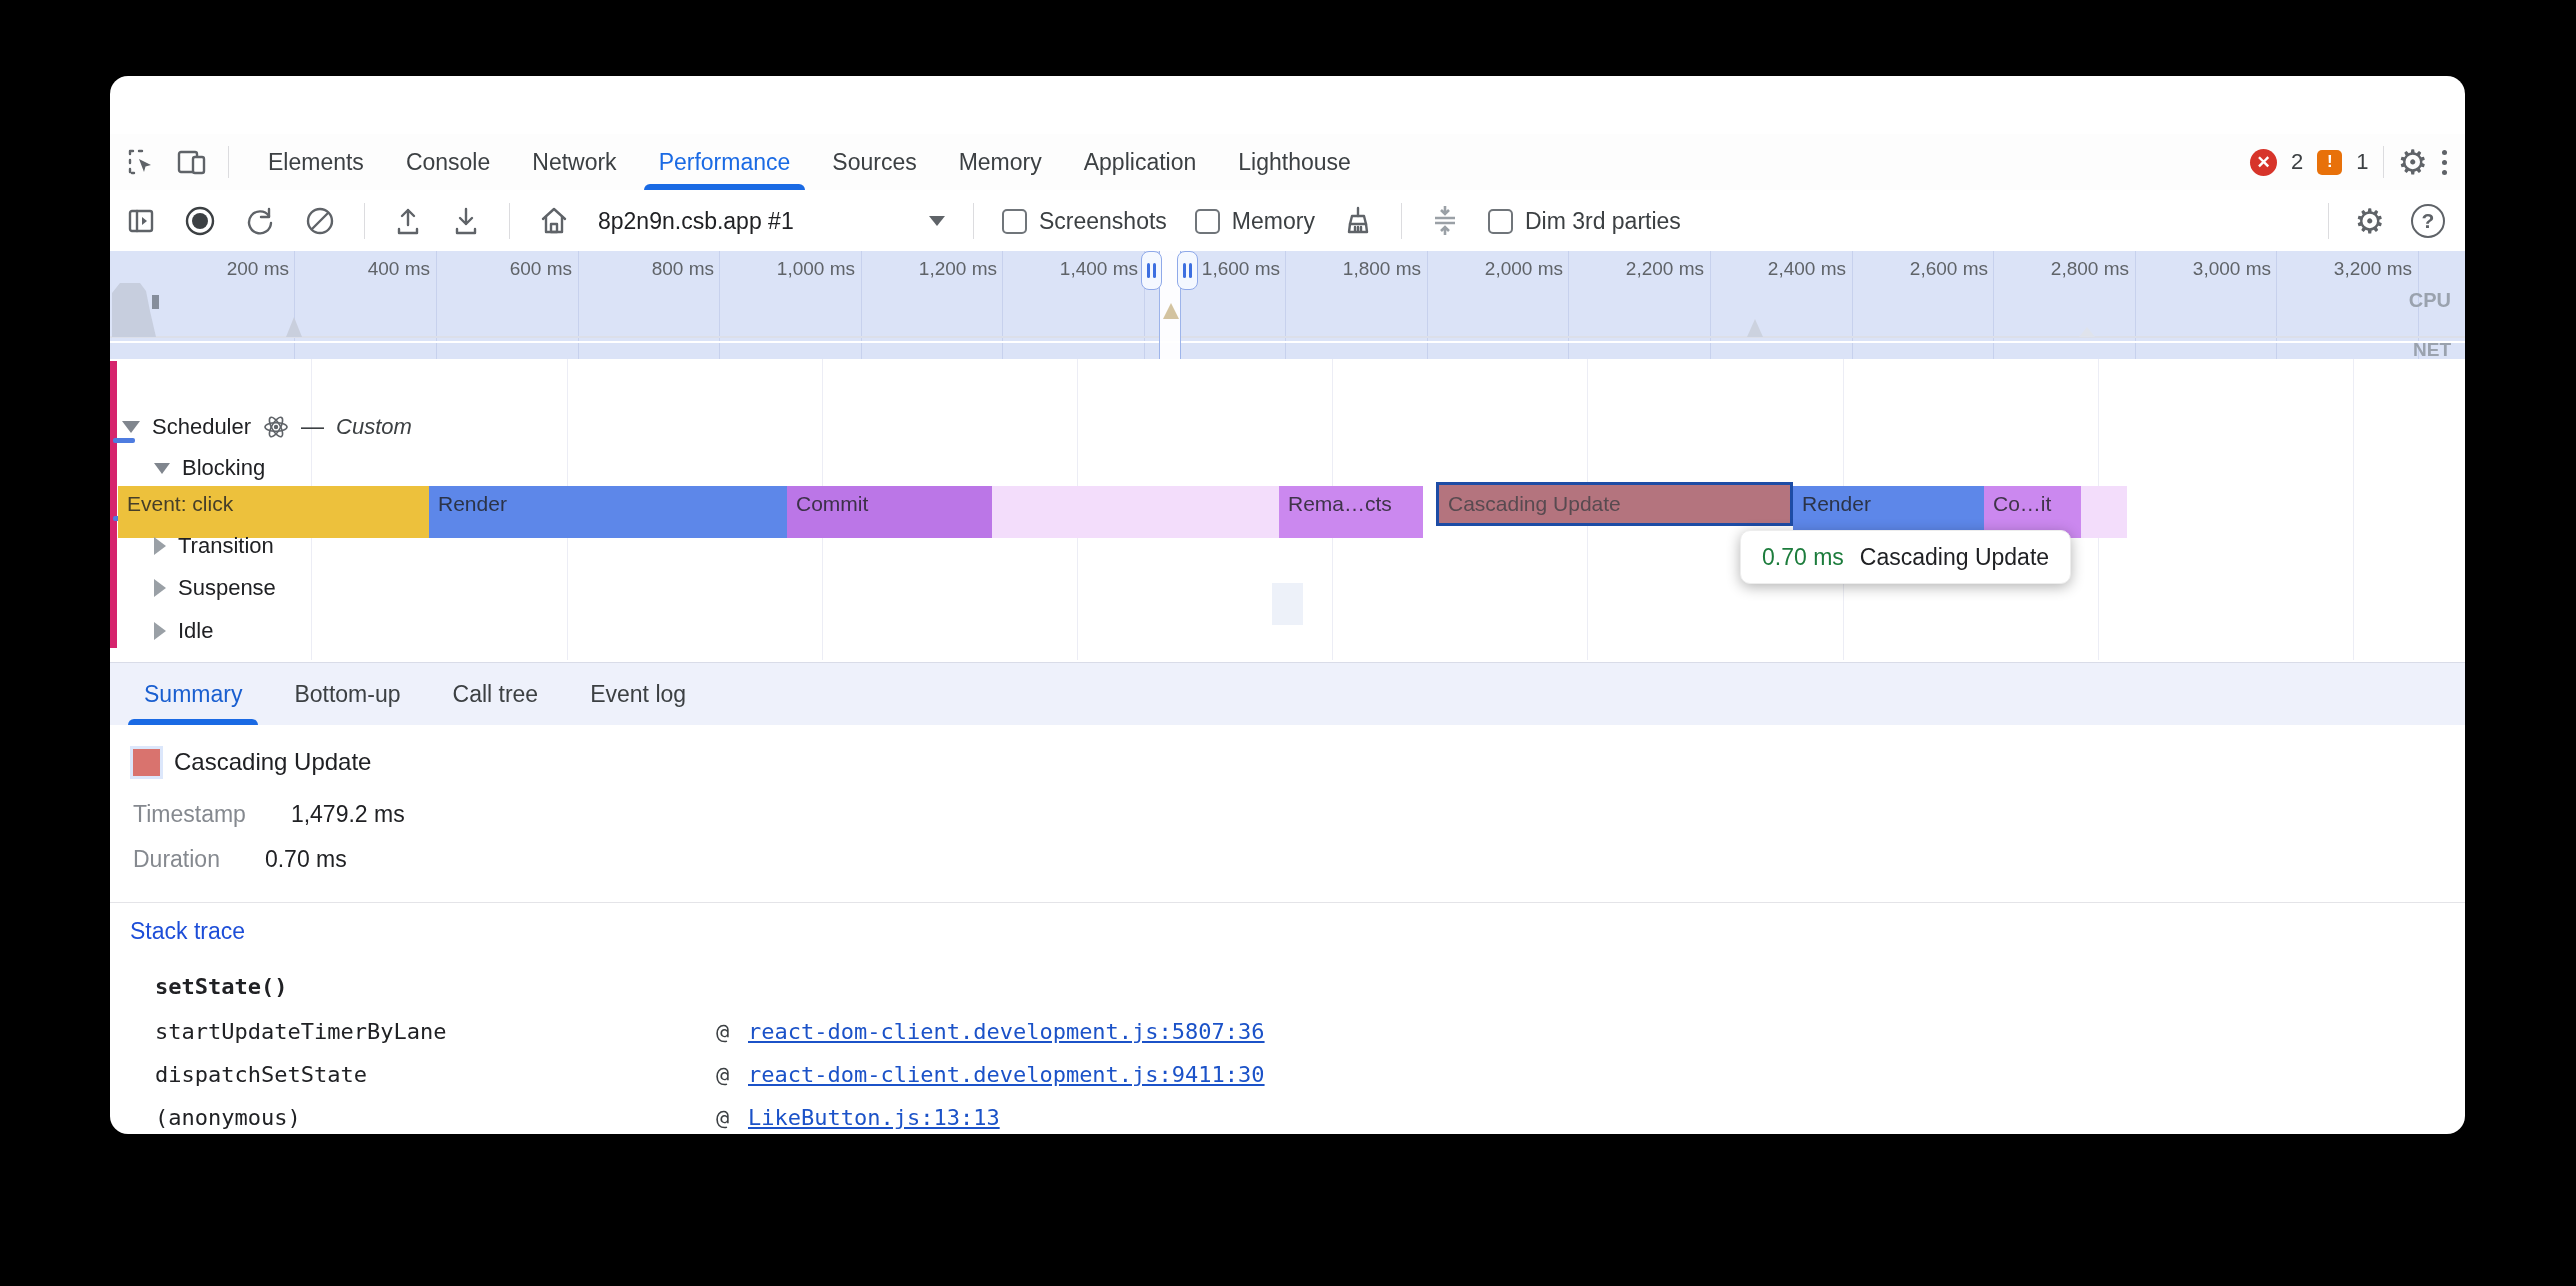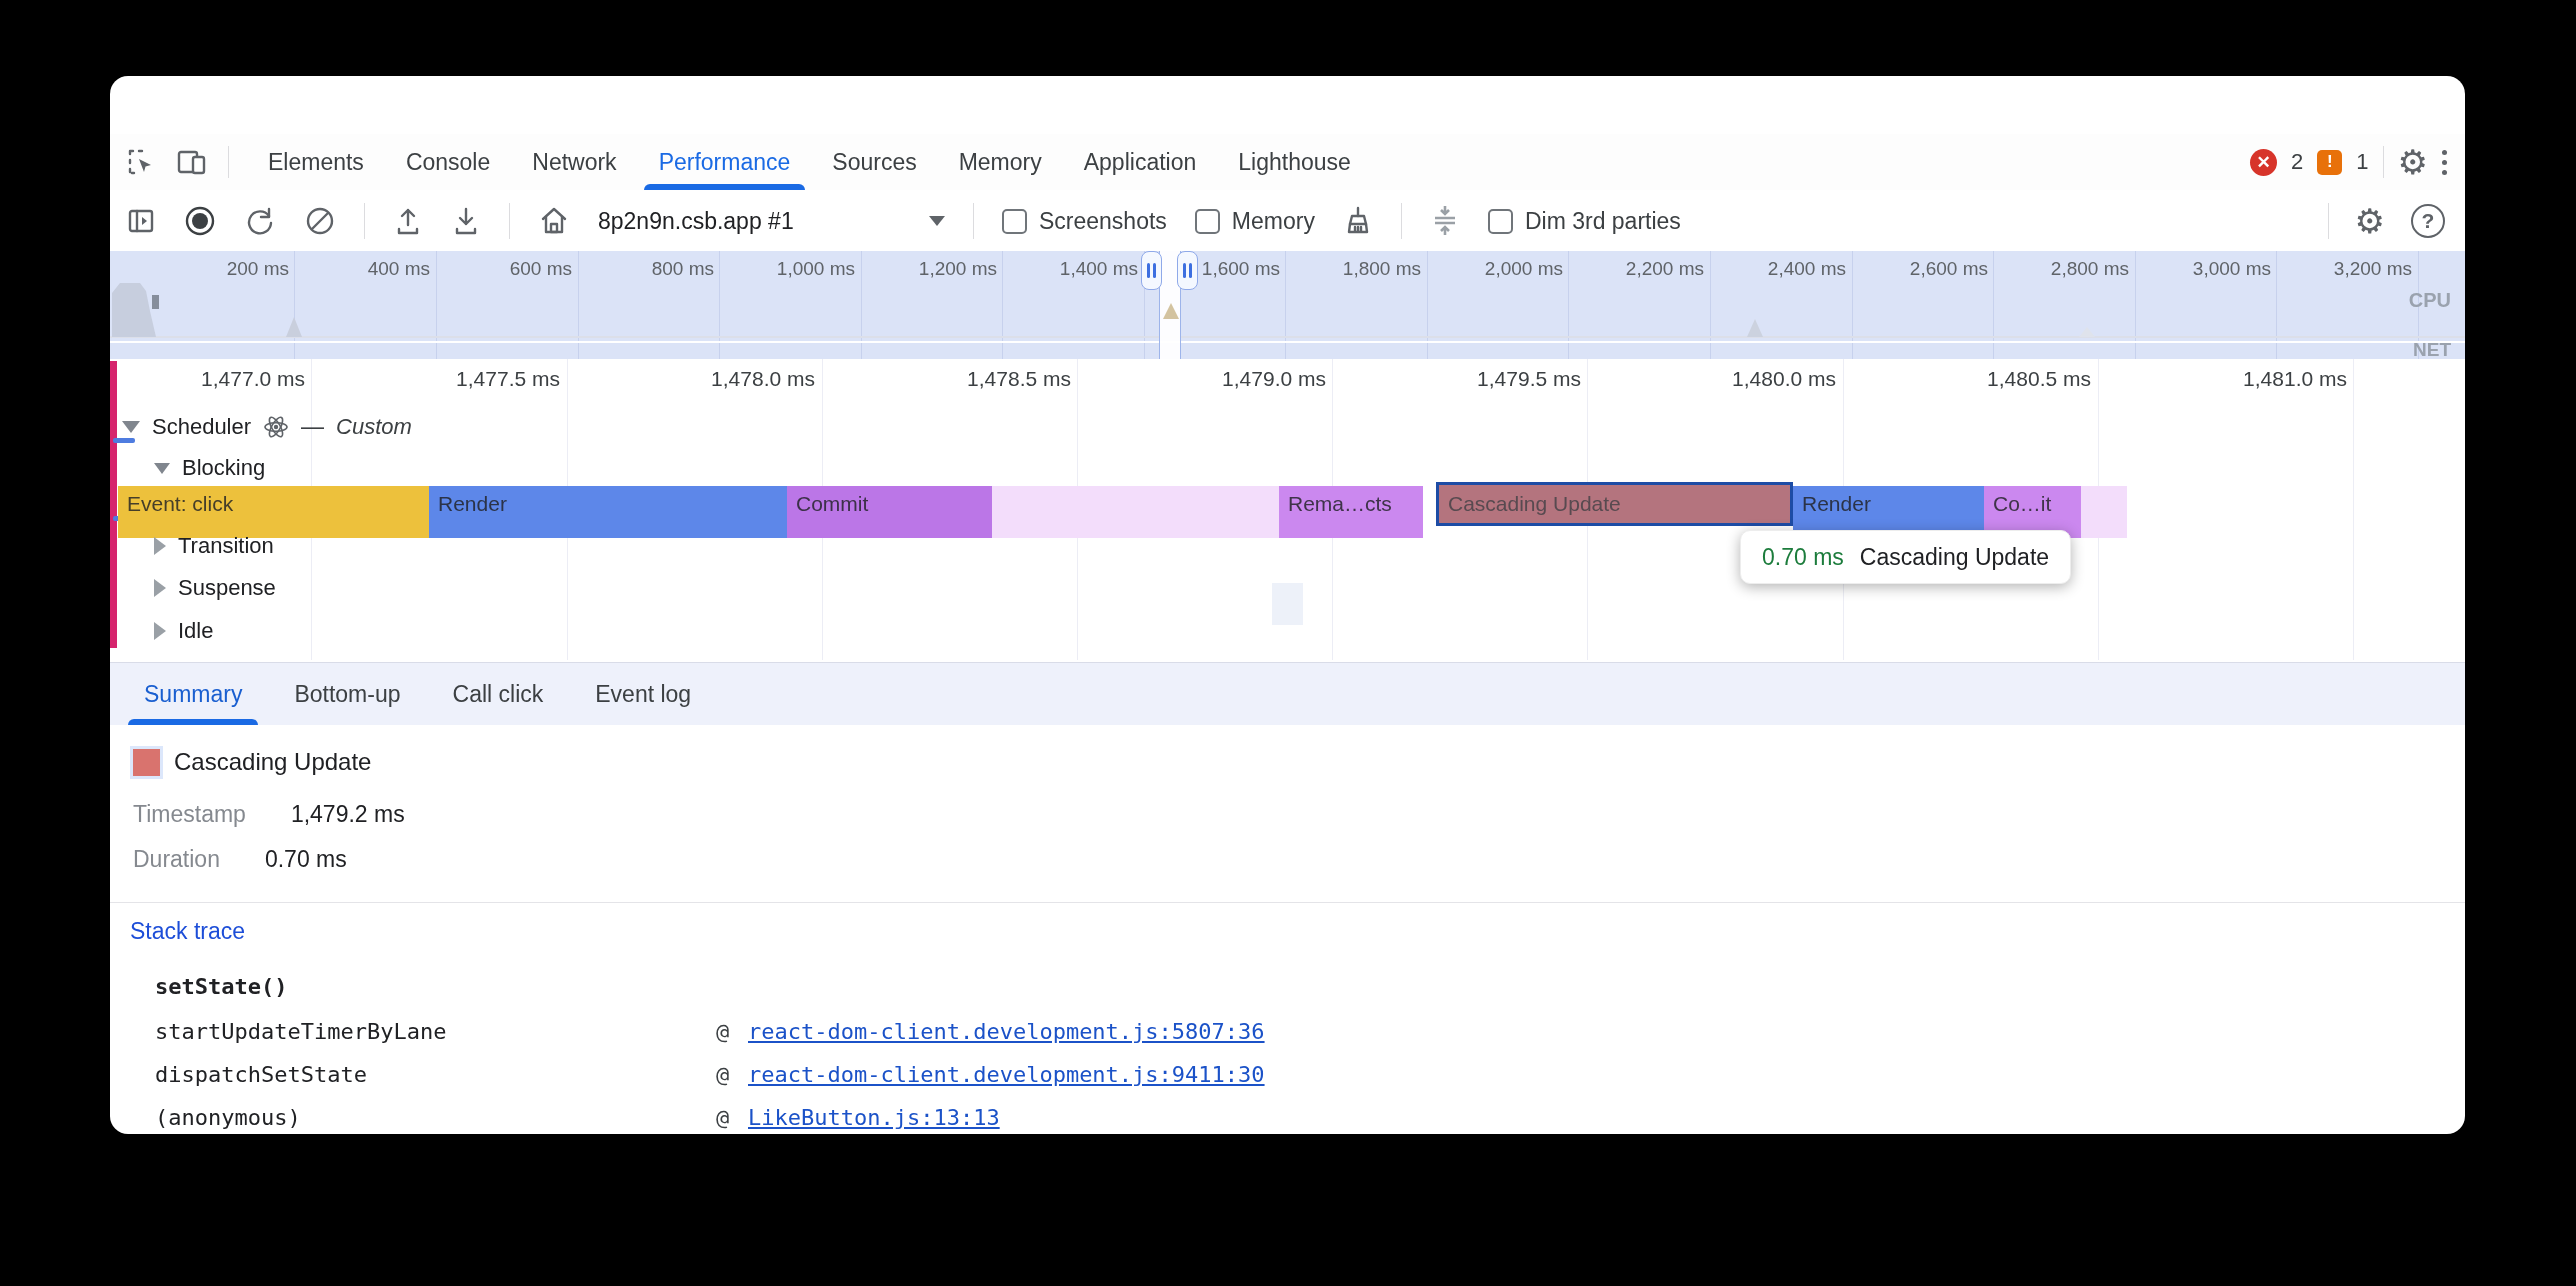--- a/index.html
+++ b/index.html
@@ -272,33 +272,20 @@
         <i></i>
       </div>
     <div class="sel-handle" style="left:1067px;">
         <i></i>
         <i></i>
       </div>
     <div class="ov-label" style="top:38px;font-size:20px;">CPU</div>
     <div class="ov-label" style="top:88px;font-size:19px;">NET</div>
   </div>
 
-  <div class="ruler">
-    <div id="ruler-ticks">
-        <div class="ruler-tick" style="left: 16px;">1,477.0 ms</div>
-        <div class="ruler-tick" style="left: 271px;">1,477.5 ms</div>
-        <div class="ruler-tick" style="left: 526px;">1,478.0 ms</div>
-        <div class="ruler-tick" style="left: 782px;">1,478.5 ms</div>
-        <div class="ruler-tick" style="left: 1037px;">1,479.0 ms</div>
-        <div class="ruler-tick" style="left: 1292px;">1,479.5 ms</div>
-        <div class="ruler-tick" style="left: 1547px;">1,480.0 ms</div>
-        <div class="ruler-tick" style="left: 1802px;">1,480.5 ms</div>
-        <div class="ruler-tick" style="left: 2058px;">1,481.0 ms</div>
-      </div>
-  </div>
   <div id="grid-lines">
       <div class="grid-v" style="left: 201px;"></div>
       <div class="grid-v" style="left: 457px;"></div>
       <div class="grid-v" style="left: 712px;"></div>
       <div class="grid-v" style="left: 967px;"></div>
       <div class="grid-v" style="left: 1222px;"></div>
       <div class="grid-v" style="left: 1477px;"></div>
       <div class="grid-v" style="left: 1733px;"></div>
       <div class="grid-v" style="left: 1988px;"></div>
       <div class="grid-v" style="left: 2243px;"></div>
@@ -358,21 +345,21 @@
 
   <div class="tooltip">
     <span class="tt-dur">0.70 ms</span>
     <span class="tt-name">Cascading Update</span>
   </div>
 
   <div class="panel-tabs">
     <div id="ptabs-container" style="display:flex;align-items:stretch;">
         <div class="ptab active">Summary</div>
         <div class="ptab">Bottom-up</div>
-        <div class="ptab">Call click</div>
+        <div class="ptab">Call tree</div>
         <div class="ptab">Event log</div>
       </div>
   </div>
 
   <div class="swatch"></div>
   <div class="sum-title">Cascading Update</div>
   <div id="summary-rows">
       <div class="kv-row">
         <div class="kv-label">Timestamp</div>
         <div class="kv-value">1,479.2 ms</div>

